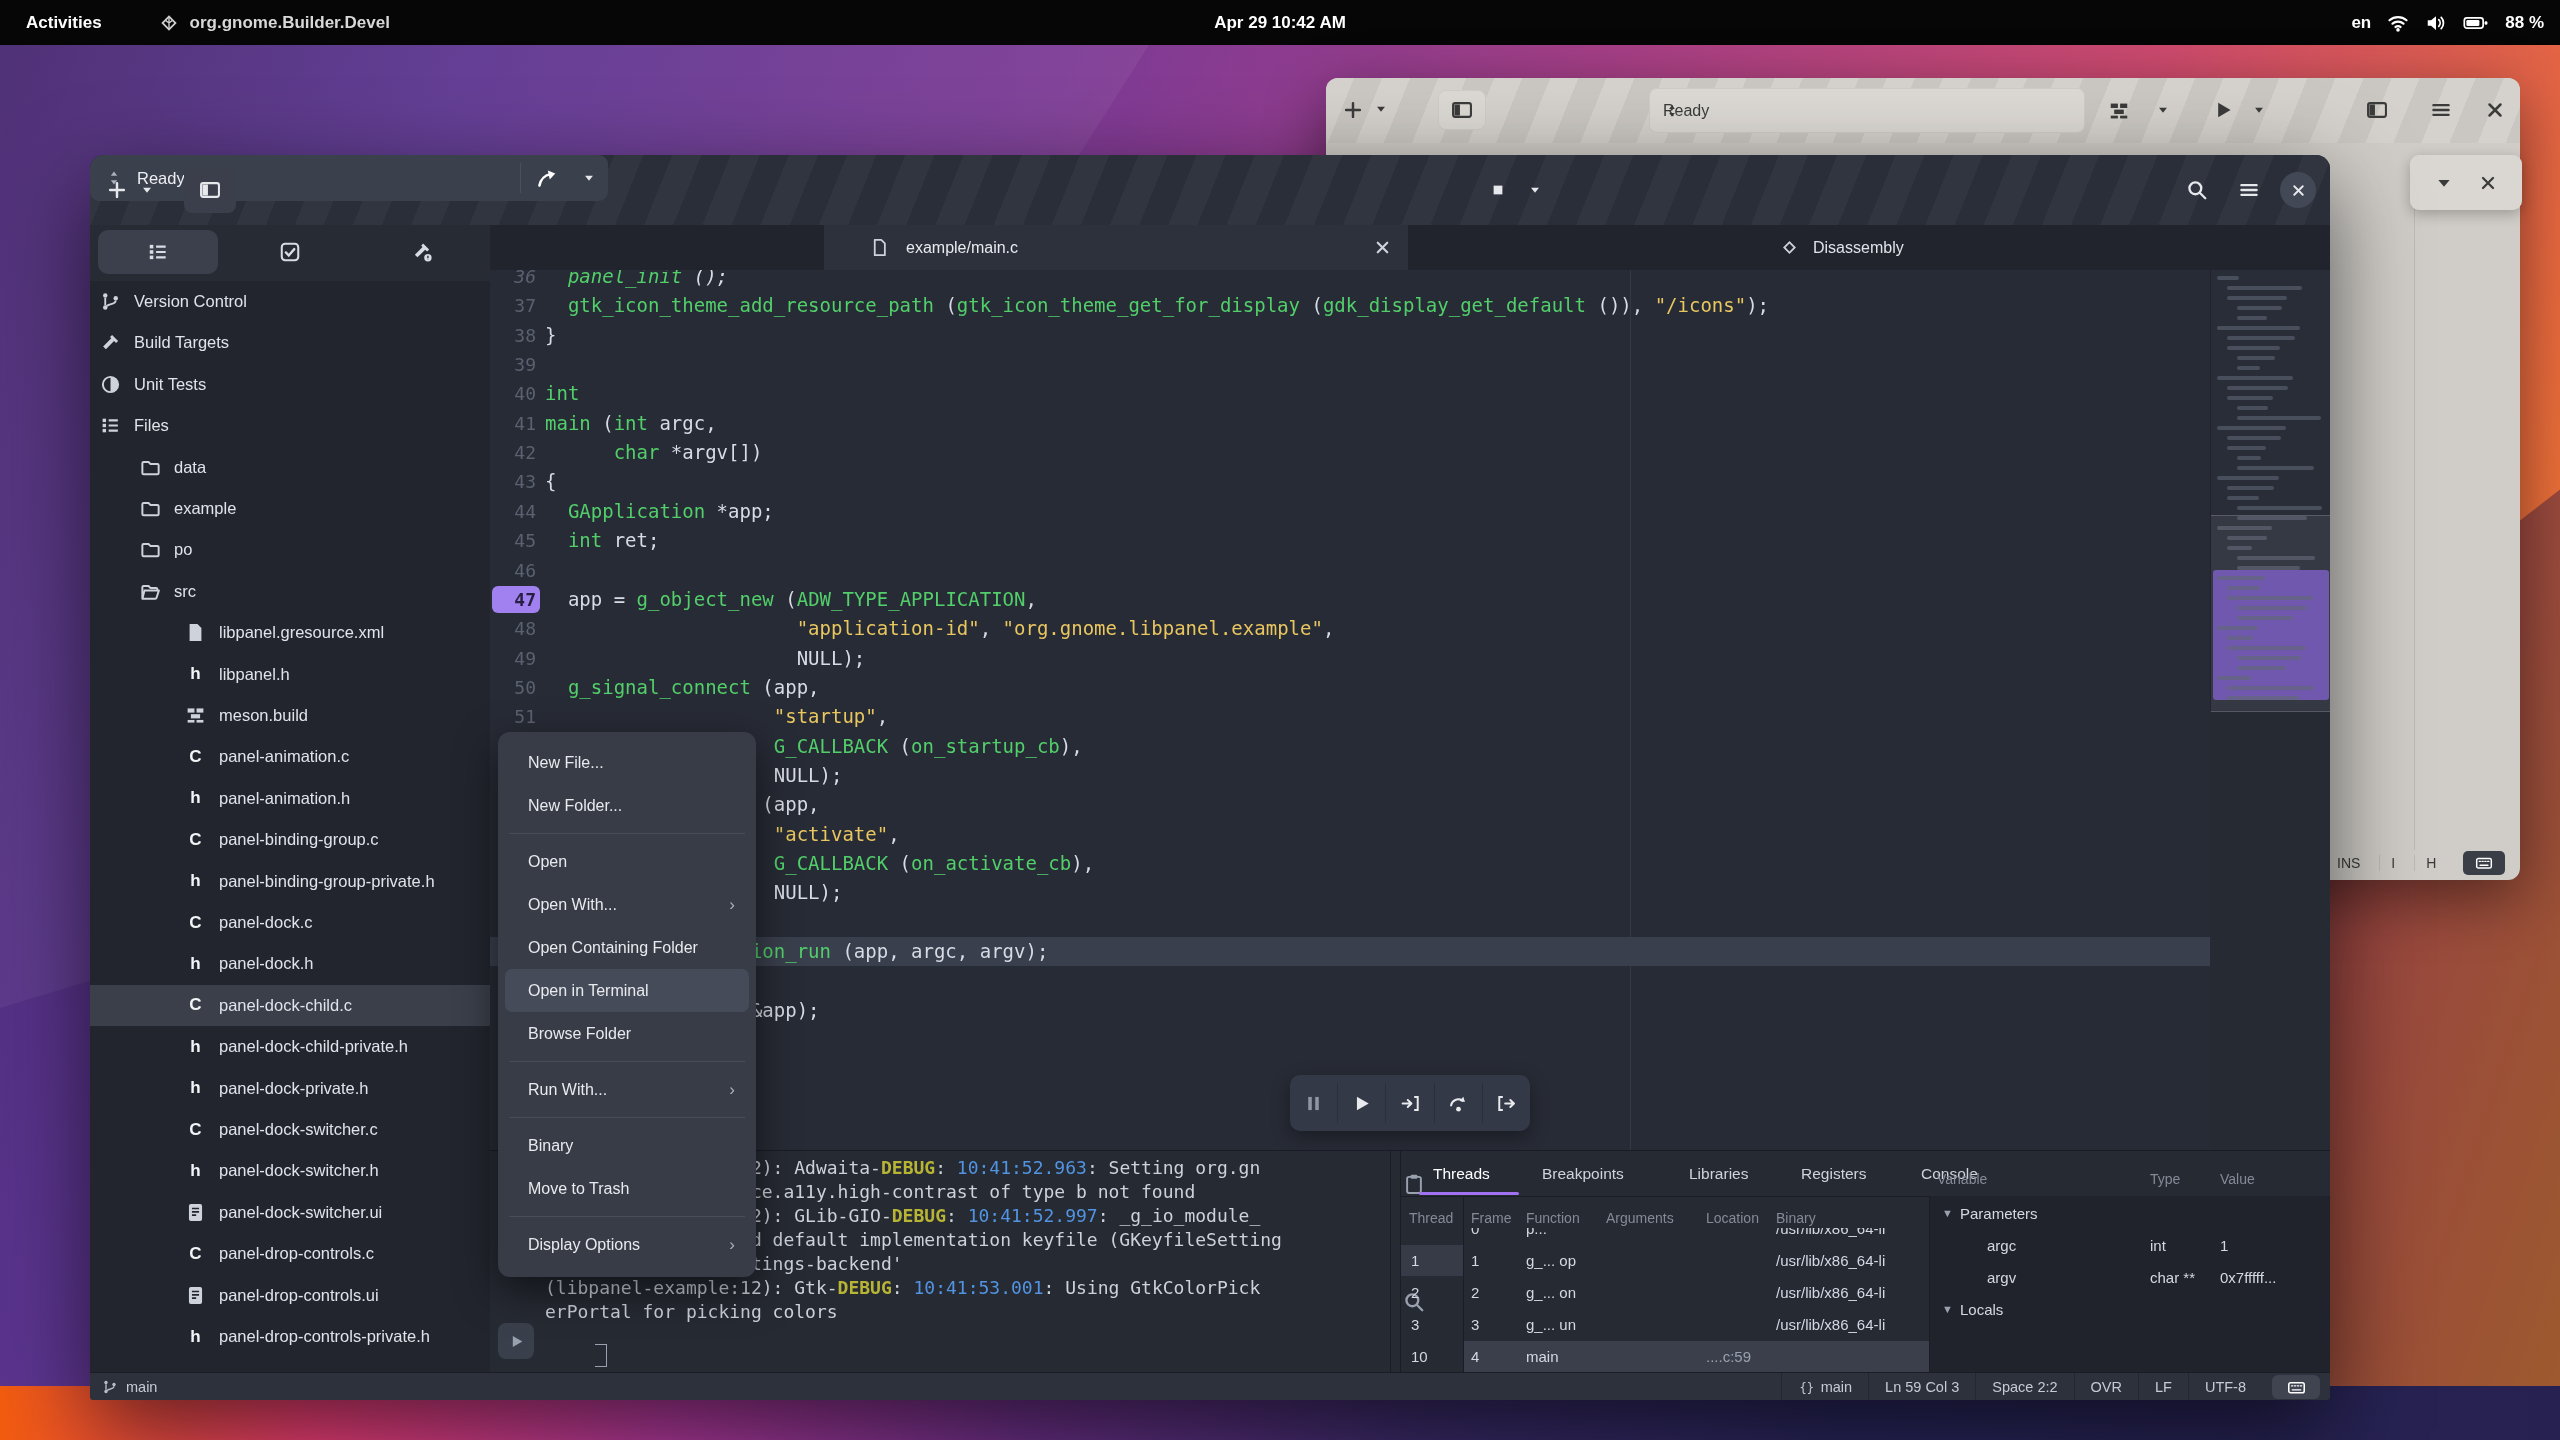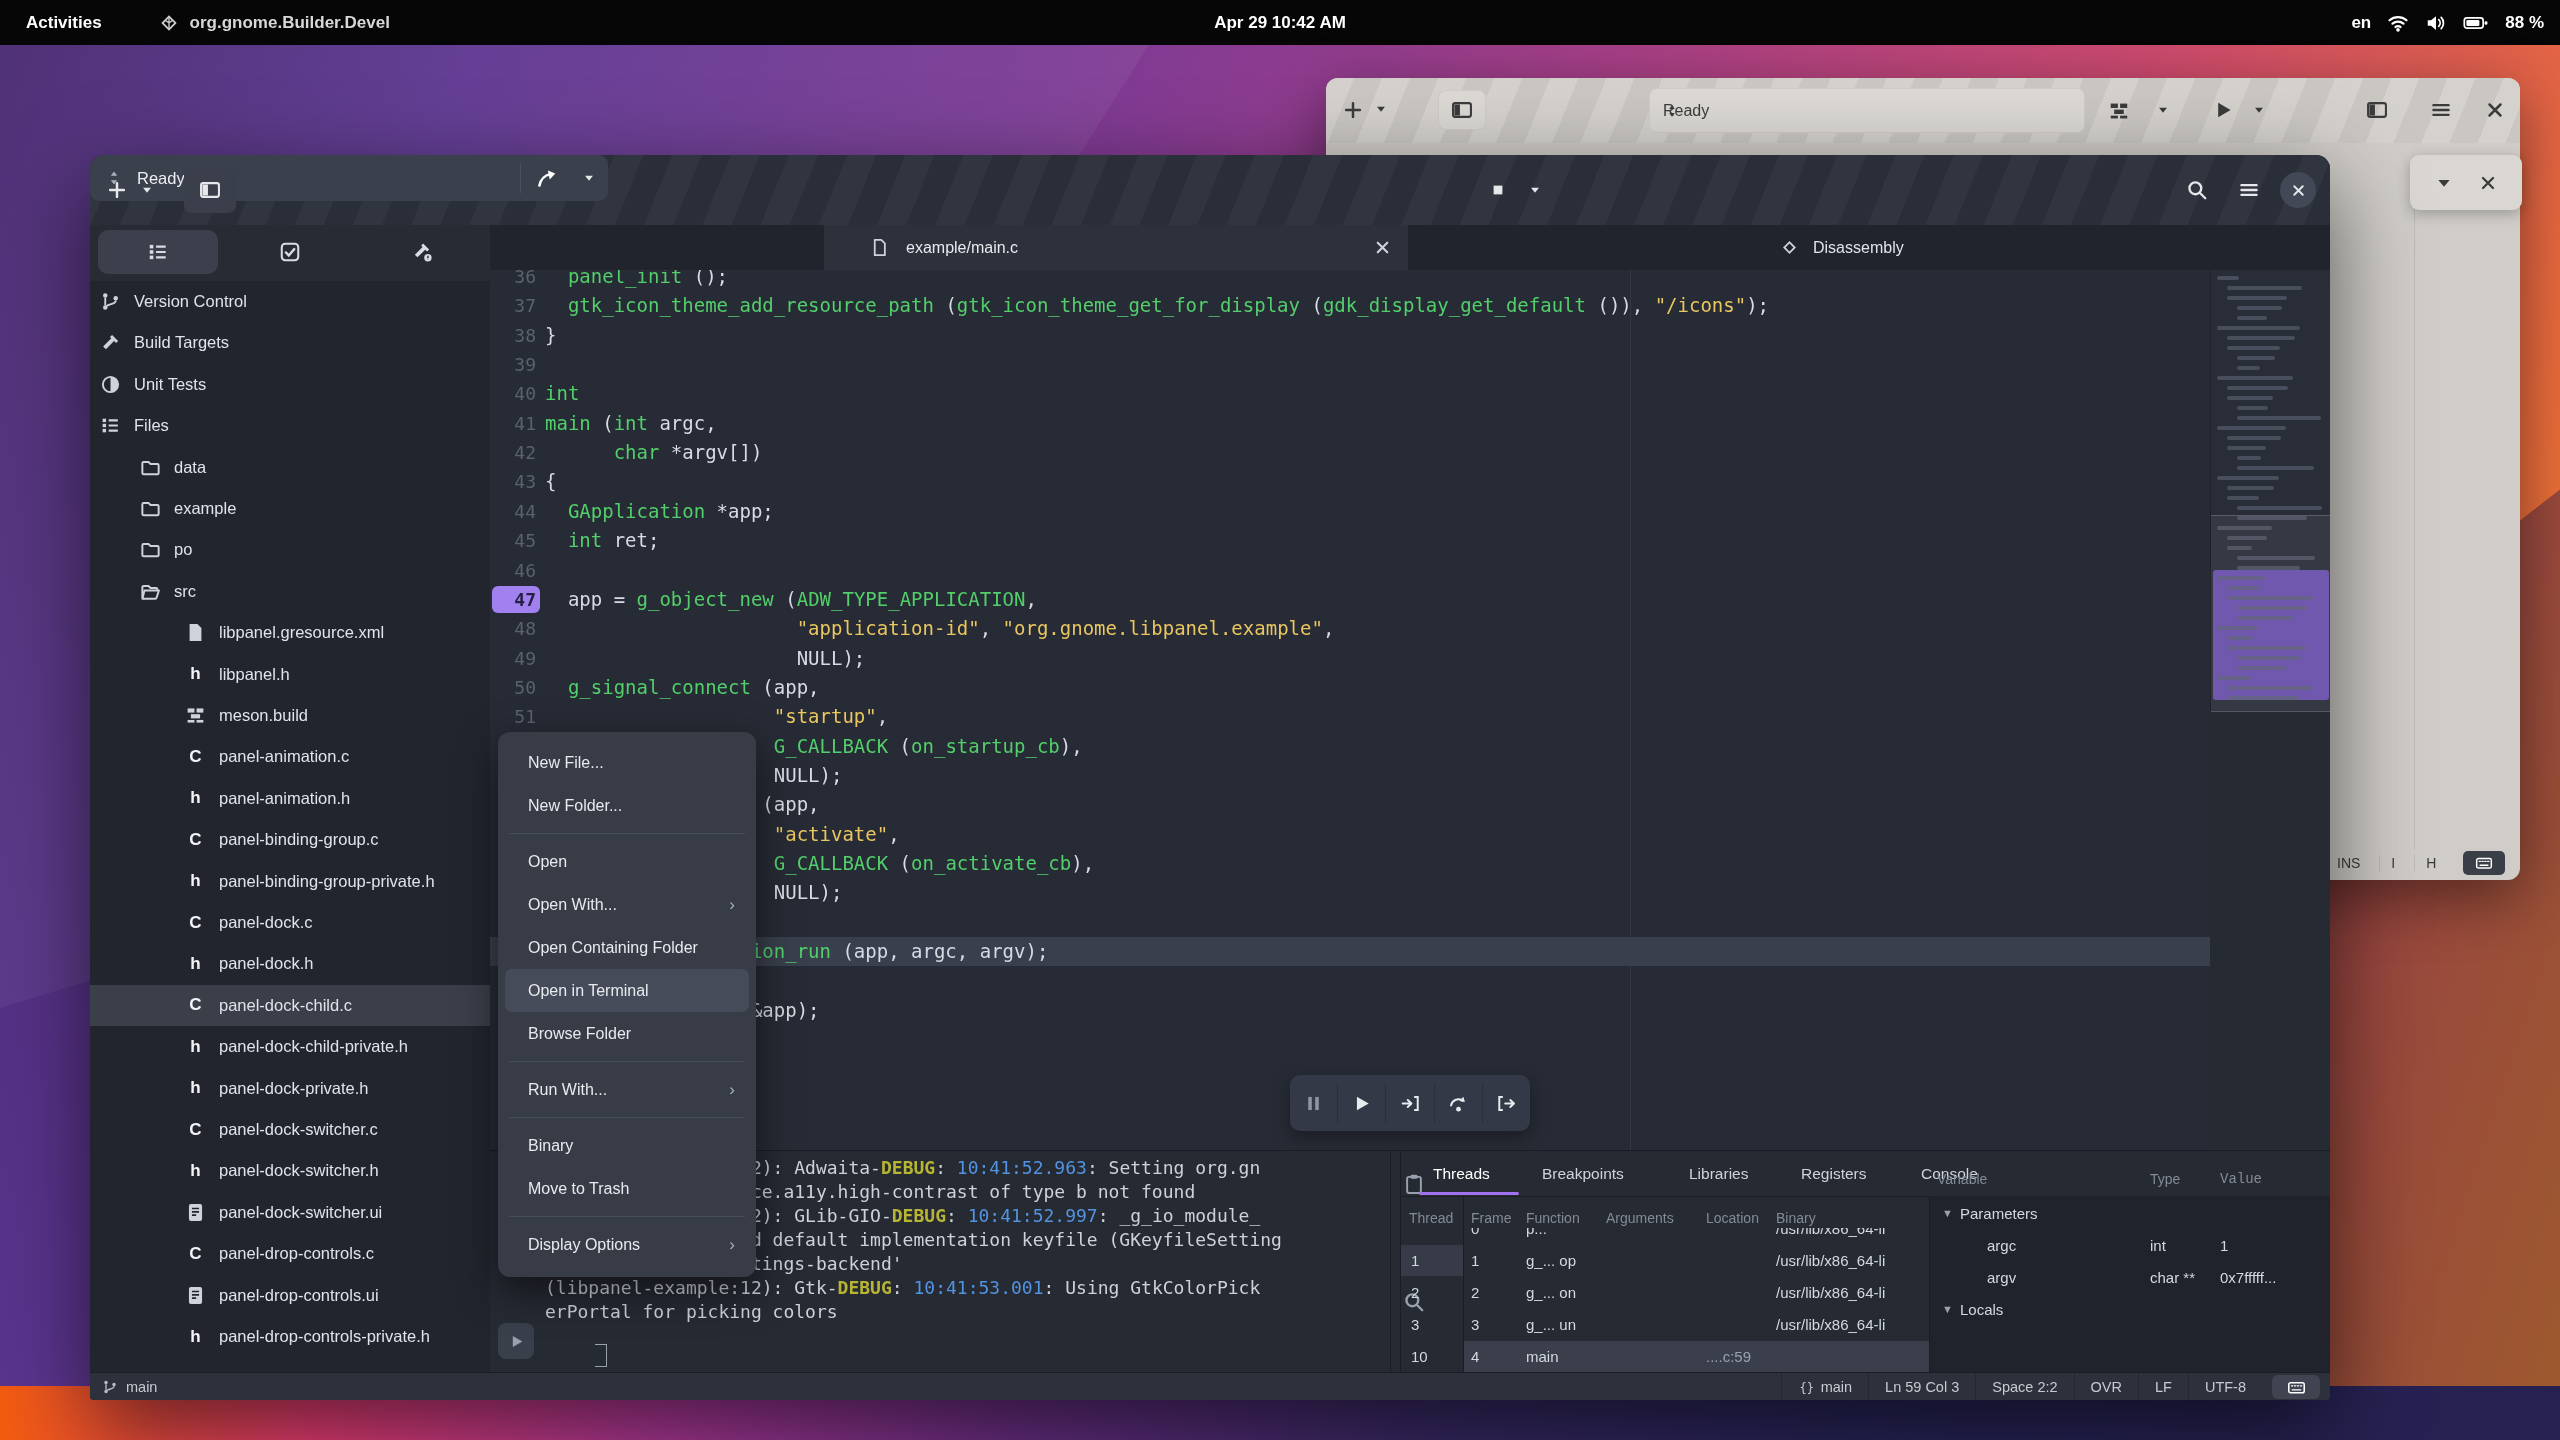--- a/index.html
+++ b/index.html
@@ -595,21 +595,21 @@
           </svg>
         </span>
       <span>Disassembly</span>
     </div>
   </div>
 
   <div id="editor" class="abs mono">
     <div id="ruler"></div>
     <div id="curline" style="top: 667.05px;"></div>
     <div id="code-lines">
-        <div class="cl" style="top: -8px;"><span class="num">36</span><span class="code"><span>  </span><span class="tk-f">panel_init</span><span> ();</span></span></div>
+        <div class="cl" style="top: -8px; font-style: italic;"><span class="num">36</span><span class="code"><span>  </span><span class="tk-f">panel_init</span><span> ();</span></span></div>
         <div class="cl" style="top: 21.35px;"><span class="num">37</span><span class="code"><span>  </span><span class="tk-f">gtk_icon_theme_add_resource_path</span><span> (</span><span class="tk-f">gtk_icon_theme_get_for_display</span><span> (</span><span class="tk-f">gdk_display_get_default</span><span> ()), </span><span class="tk-s">"/icons"</span><span>);</span></span></div>
         <div class="cl" style="top: 50.7px;"><span class="num">38</span><span class="code"><span>}</span></span></div>
         <div class="cl" style="top: 80.05px;"><span class="num">39</span><span class="code"></span></div>
         <div class="cl" style="top: 109.4px;"><span class="num">40</span><span class="code"><span class="tk-f">int</span></span></div>
         <div class="cl" style="top: 138.75px;"><span class="num">41</span><span class="code"><span class="tk-f">main</span><span> (</span><span class="tk-f">int</span><span> argc,</span></span></div>
         <div class="cl" style="top: 168.1px;"><span class="num">42</span><span class="code"><span>      </span><span class="tk-f">char</span><span> *argv[])</span></span></div>
         <div class="cl" style="top: 197.45px;"><span class="num">43</span><span class="code"><span>{</span></span></div>
         <div class="cl" style="top: 226.8px;"><span class="num">44</span><span class="code"><span>  </span><span class="tk-f">GApplication</span><span> *app;</span></span></div>
         <div class="cl" style="top: 256.15px;"><span class="num">45</span><span class="code"><span>  </span><span class="tk-f">int</span><span> ret;</span></span></div>
         <div class="cl" style="top: 285.5px;"><span class="num">46</span><span class="code"></span></div>
@@ -831,21 +831,21 @@
               <span style="left: 243px; color: rgb(154, 161, 174);">....c:59</span>
             </div>
           </div>
       </div>
       <div id="th-vline"></div>
       <div id="vars">
           <div id="vars-rows">
             <div class="vrow" style="top: -32px;">
               <span style="left: 7px; color: rgb(132, 138, 150); font-size: 14px;">Variable</span>
               <span style="left: 220px; color: rgb(132, 138, 150); font-size: 14px;">Type</span>
-              <span style="left: 290px; color: rgb(132, 138, 150); font-size: 14px; font-family: Liberation Mono, monospace;">Value</span>
+              <span style="left: 290px; color: rgb(132, 138, 150); font-size: 14px;">Value</span>
             </div>
             <div class="vrow" style="top: 2px;">
               <span class="tri">▼</span>
               <span style="left: 30px;">Parameters</span>
             </div>
             <div class="vrow" style="top: 34px;">
               <span style="left: 57px;">argc</span>
               <span style="left: 220px;">int</span>
               <span style="left: 290px;">1</span>
             </div>

